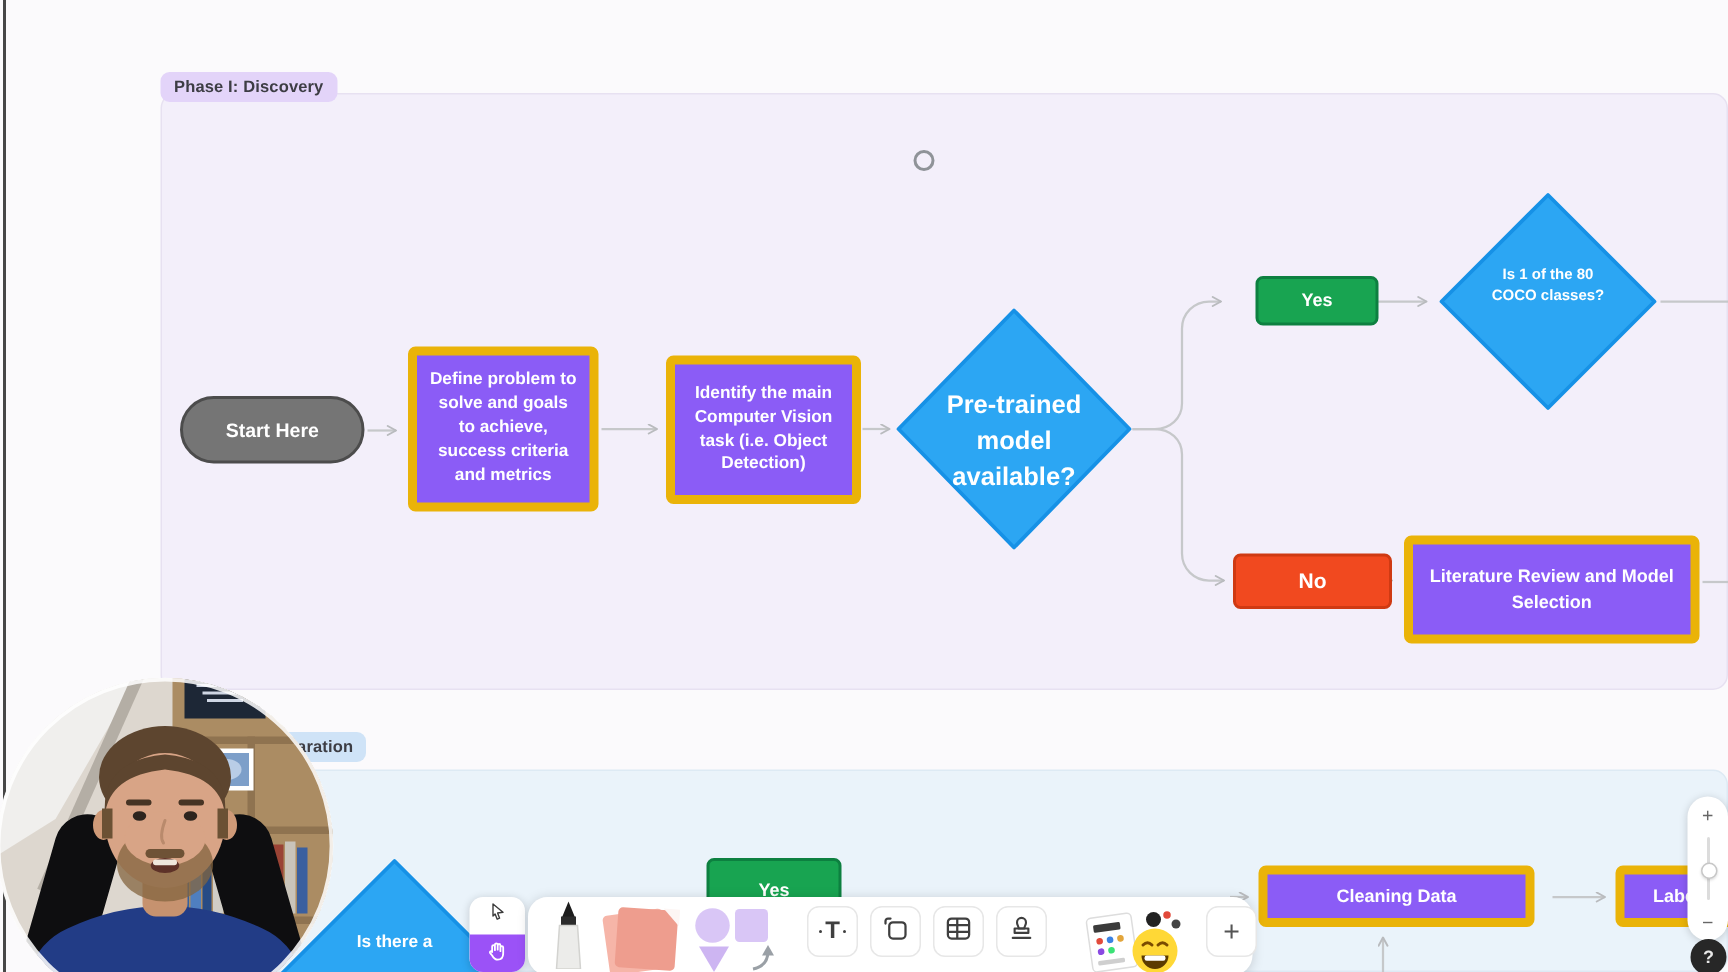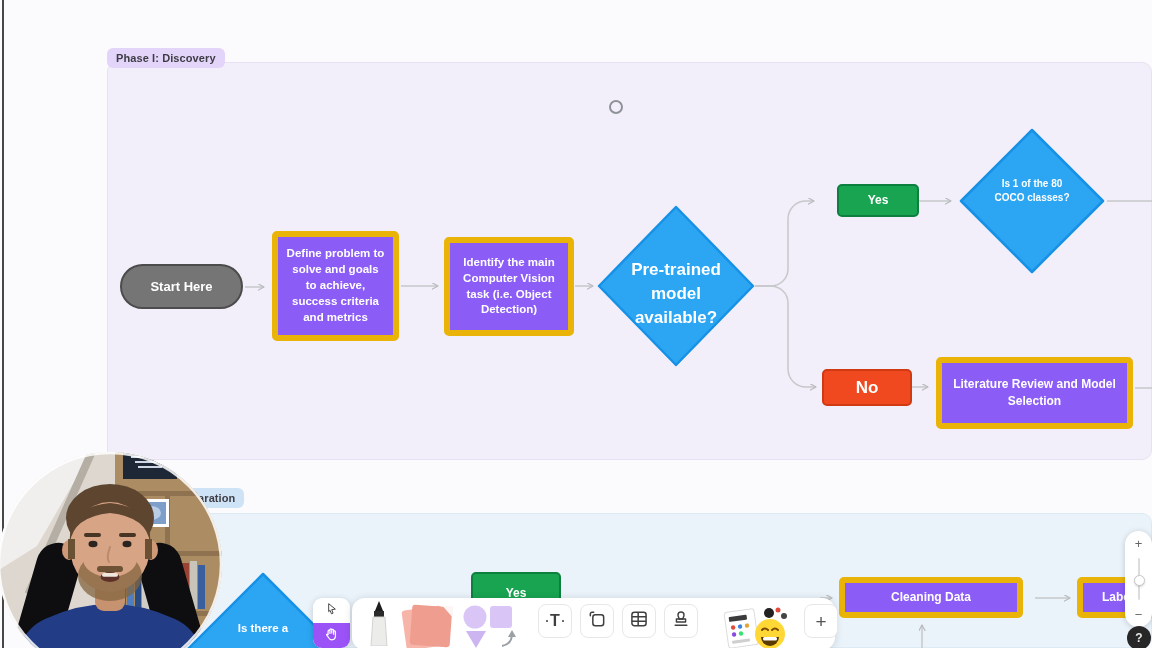--- a/index.html
+++ b/index.html
@@ -105,21 +105,21 @@
 
 <div class="node purple" style="left:444px;top:237px;width:130px;height:99px;font-size:11.5px;">Identify the main Computer Vision task (i.e. Object Detection)</div>
 
 <svg class="blue-dia" style="left:596px;top:204px;" width="160" height="164">
   <polygon points="80,3 157,82 80,161 3,82" fill="#2ca6f3" stroke="#1691e6" stroke-width="2.5" stroke-linejoin="round"></polygon>
 </svg>
 <div class="dia-text" style="left:626px;top:258px;width:100px;font-size:17px;">Pre-trained model available?</div>
 
 <div class="node green" style="left:822px;top:184px;width:82px;height:33px;font-size:12px;">Yes</div>
 
-<div class="node orange" style="left:822px;top:369px;width:90px;height:37px;font-size:17px;text-align:right;">No</div>
+<div class="node orange" style="left:822px;top:369px;width:106px;height:37px;font-size:14px;text-align:right;">No</div>
 
 <svg class="blue-dia" style="left:958px;top:127px;" width="148" height="148">
   <polygon points="74,3 145,74 74,145 3,74" fill="#2ca6f3" stroke="#1691e6" stroke-width="2.5" stroke-linejoin="round"></polygon>
 </svg>
 <div class="dia-text" style="left:990px;top:177px;width:84px;font-size:10px;">Is 1 of the 80 COCO classes?</div>
 
 <div class="node purple" style="left:936px;top:357px;width:197px;height:72px;font-size:12px;">Literature Review and Model Selection</div>
 
 <svg class="blue-dia" style="left:185px;top:571px;" width="156" height="156">
   <polygon points="78,3 153,78 78,153 3,78" fill="#2ca6f3" stroke="#1691e6" stroke-width="2.5" stroke-linejoin="round"></polygon>

